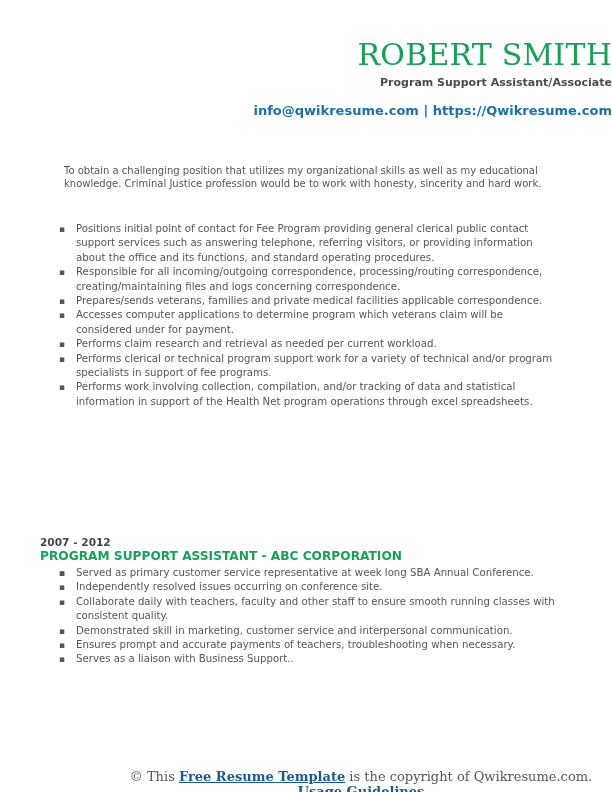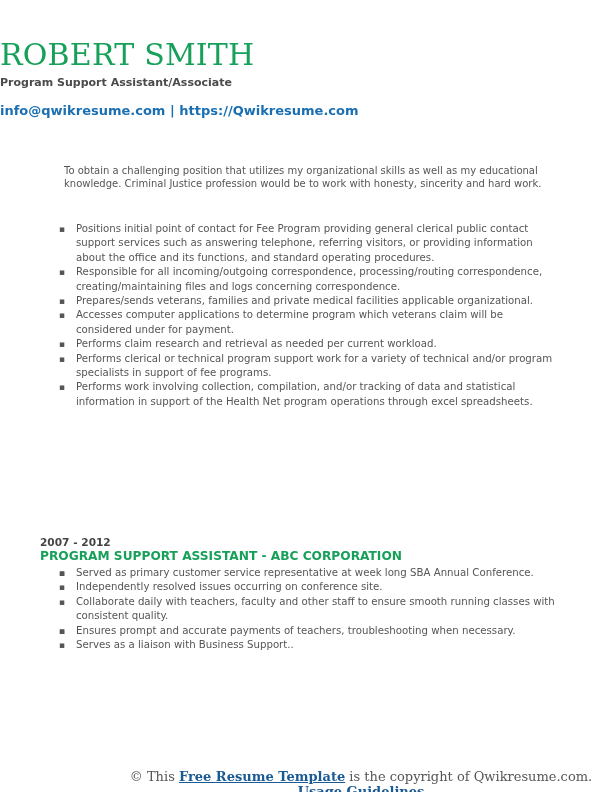--- a/index.html
+++ b/index.html
@@ -13,21 +13,21 @@
       position: relative;
       overflow: hidden;
       font-family: "DejaVu Sans", sans-serif;
       color: #4a4a4a;
     }
     .header {
       position: absolute;
       top: 38px;
       left: 0;
       width: 612px;
-      text-align: left;
+      text-align: right;
     }
     .name {
       font-family: "DejaVu Serif", serif;
       font-size: 30px;
       color: #17a05a;
       line-height: 34px;
       letter-spacing: 0.2px;
     }
     .title {
       font-family: "DejaVu Sans", sans-serif;
@@ -122,37 +122,37 @@
     <a>info@qwikresume.com</a><span> | </span><a>https://Qwikresume.com</a>
   </div>
 </div>
 
 <div class="summary">To obtain a challenging position that utilizes my organizational skills as well as my educational knowledge. Criminal Justice profession would be to work with honesty, sincerity and hard work.</div>
 
 <div class="section" style="top:220px;">
   <ul class="bullets">
     <li><span class="bullet">▪</span><span>Positions initial point of contact for Fee Program providing general clerical public contact support services such as answering telephone, referring visitors, or providing information about the office and its functions, and standard operating procedures.</span></li>
     <li><span class="bullet">▪</span><span>Responsible for all incoming/outgoing correspondence, processing/routing correspondence, creating/maintaining files and logs concerning correspondence.</span></li>
-    <li><span class="bullet">▪</span><span>Prepares/sends veterans, families and private medical facilities applicable organizational.</span></li>
+    <li><span class="bullet">▪</span><span>Prepares/sends veterans, families and private medical facilities applicable correspondence.</span></li>
     <li><span class="bullet">▪</span><span>Accesses computer applications to determine program which veterans claim will be considered under for payment.</span></li>
     <li><span class="bullet">▪</span><span>Performs claim research and retrieval as needed per current workload.</span></li>
     <li><span class="bullet">▪</span><span>Performs clerical or technical program support work for a variety of technical and/or program specialists in support of fee programs.</span></li>
     <li><span class="bullet">▪</span><span>Performs work involving collection, compilation, and/or tracking of data and statistical information in support of the Health Net program operations through excel spreadsheets.</span></li>
   </ul>
 </div>
 
 <div class="section" style="top:528px;margin-top:8px;">
   <div class="date">2007 - 2012</div>
   <div class="role">PROGRAM SUPPORT ASSISTANT - ABC CORPORATION</div>
   <ul class="bullets">
     <li><span class="bullet">▪</span></li>
     <li><span class="bullet">▪</span><span>Served as primary customer service representative at week long SBA Annual Conference.</span></li>
     <li><span class="bullet">▪</span><span>Independently resolved issues occurring on conference site.</span></li>
     <li><span class="bullet">▪</span><span>Collaborate daily with teachers, faculty and other staff to ensure smooth running classes with consistent quality.</span></li>
-    <li><span class="bullet">▪</span></li>
+    <li><span class="bullet">▪</span><span>Demonstrated skill in marketing, customer service and interpersonal communication.</span></li>
     <li><span class="bullet">▪</span><span>Ensures prompt and accurate payments of teachers, troubleshooting when necessary.</span></li>
     <li><span class="bullet">▪</span><span>Serves as a liaison with Business Support..</span></li>
   </ul>
 </div>
 
 <div class="footer">
   <span>© This </span><a>Free Resume Template</a><span> is the copyright of Qwikresume.com. </span><a>Usage Guidelines</a>
 </div>
 
 </body></html>

